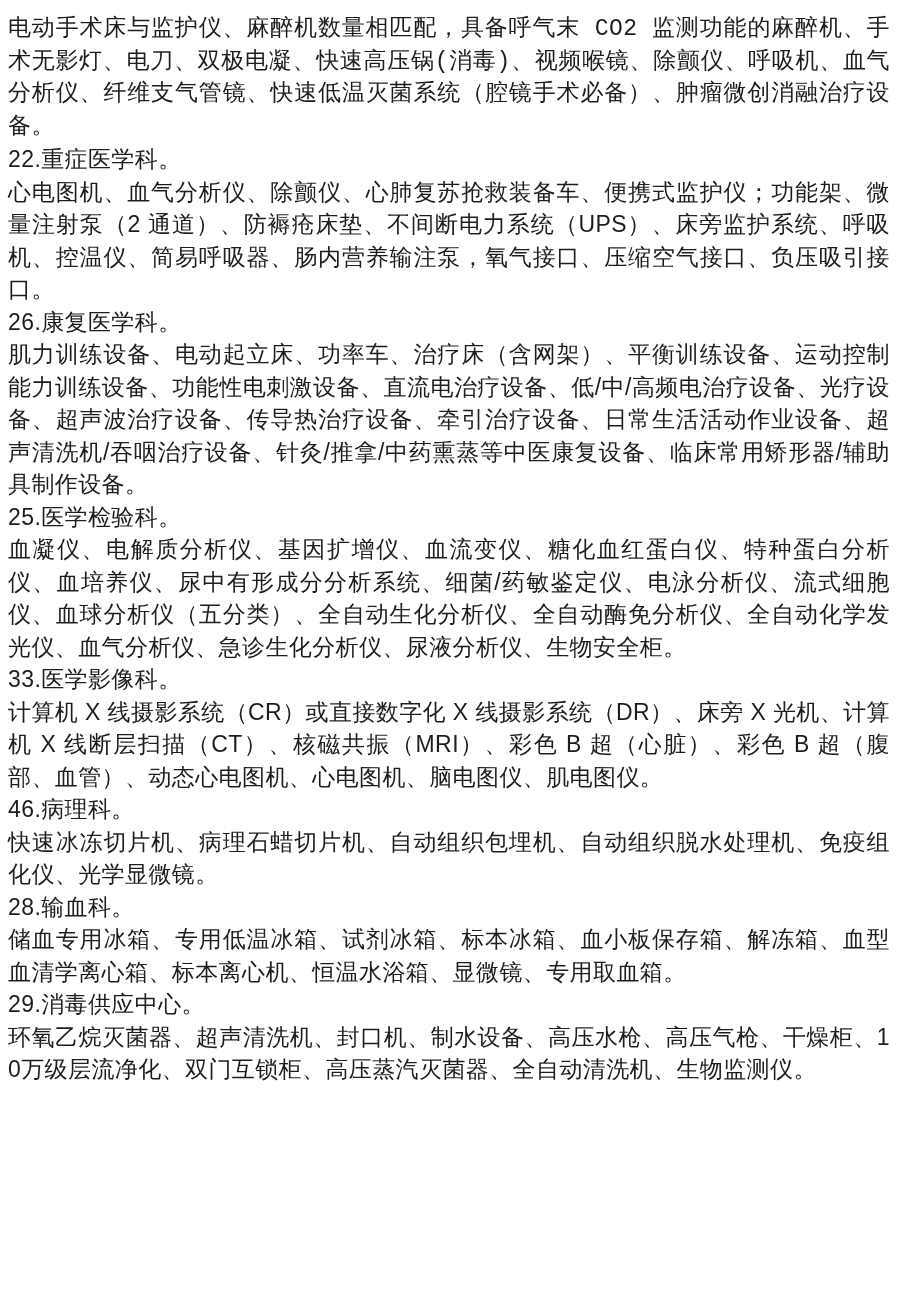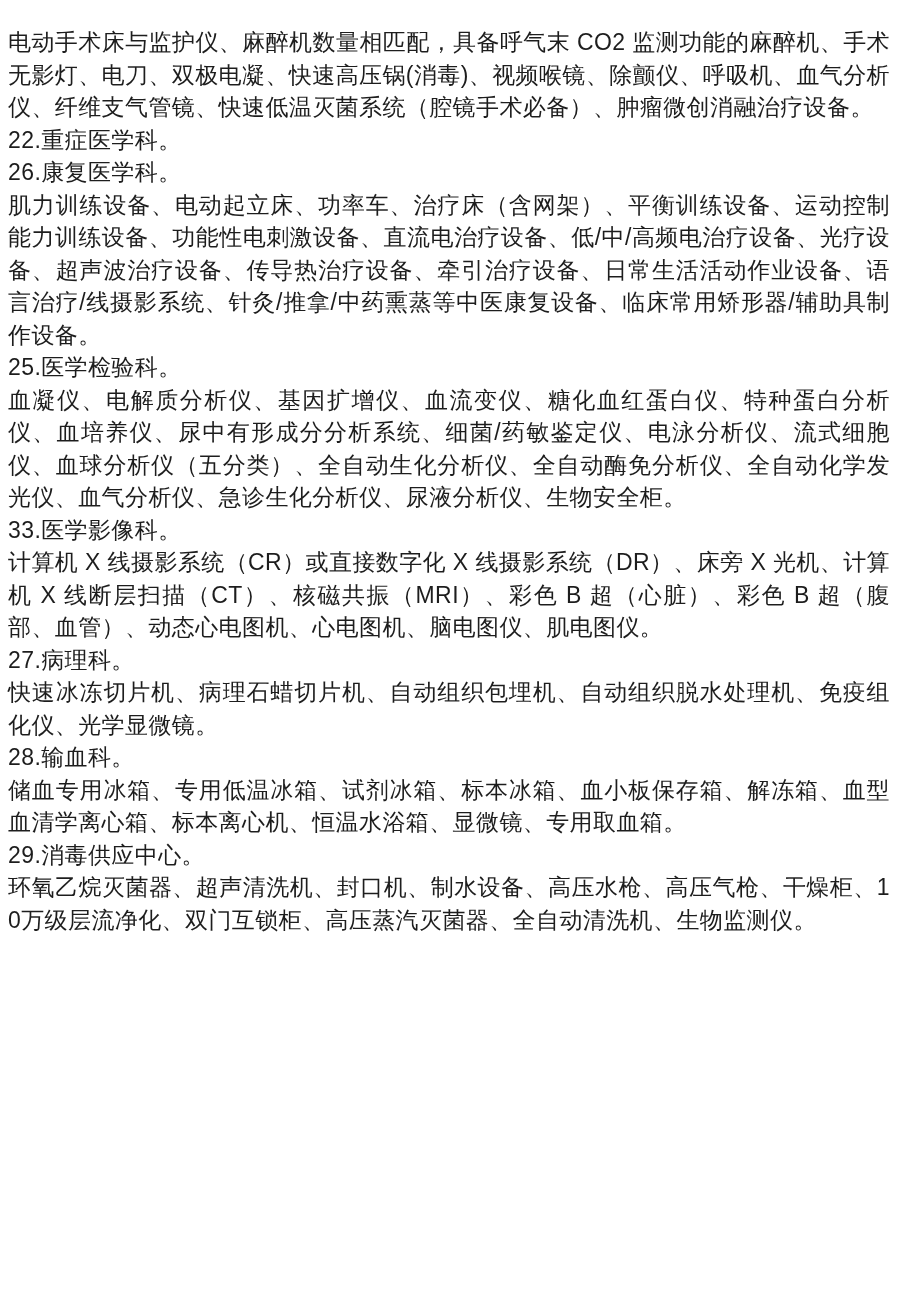--- a/index.html
+++ b/index.html
@@ -25,54 +25,56 @@
     letter-spacing: 0.4px;
     -webkit-font-smoothing: antialiased;
   }
   .page p {
     margin: 0;
     word-break: break-all;
   }
   .page > .block {
   }
   .page > .block:first-child {
-    margin-top: 16px;
+    margin-top: 3px;
+    font-family: Liberation Mono, monospace;
   }
 </style>
 </head>
 <body>
 
 <div class="page">
 
   <div class="block">
     <p>电动手术床与监护仪、麻醉机数量相匹配，具备呼气末 CO2 监测功能的麻醉机、手术无影灯、电刀、双极电凝、快速高压锅(消毒)、视频喉镜、除颤仪、呼吸机、血气分析仪、纤维支气管镜、快速低温灭菌系统（腔镜手术必备）、肿瘤微创消融治疗设备。</p>
   </div>
 
   <div class="block">
     <p>22.重症医学科。</p>
+    <p>心电图机、血气分析仪、除颤仪、心肺复苏抢救装备车、便携式监护仪；功能架、微量注射泵（2 通道）、防褥疮床垫、不间断电力系统（UPS）、床旁监护系统、呼吸机、控温仪、简易呼吸器、肠内营养输注泵，氧气接口、压缩空气接口、负压吸引接口。</p>
   </div>
 
   <div class="block">
     <p>26.康复医学科。</p>
-    <p>肌力训练设备、电动起立床、功率车、治疗床（含网架）、平衡训练设备、运动控制能力训练设备、功能性电刺激设备、直流电治疗设备、低/中/高频电治疗设备、光疗设备、超声波治疗设备、传导热治疗设备、牵引治疗设备、日常生活活动作业设备、语言治疗/线摄影系统、针灸/推拿/中药熏蒸等中医康复设备、临床常用矫形器/辅助具制作设备。</p>
+    <p>肌力训练设备、电动起立床、功率车、治疗床（含网架）、平衡训练设备、运动控制能力训练设备、功能性电刺激设备、直流电治疗设备、低/中/高频电治疗设备、光疗设备、超声波治疗设备、传导热治疗设备、牵引治疗设备、日常生活活动作业设备、超声清洗机/吞咽治疗设备、针灸/推拿/中药熏蒸等中医康复设备、临床常用矫形器/辅助具制作设备。</p>
   </div>
 
 
   <div class="block">
     <p>25.医学检验科。</p>
     <p>血凝仪、电解质分析仪、基因扩增仪、血流变仪、糖化血红蛋白仪、特种蛋白分析仪、血培养仪、尿中有形成分分析系统、细菌/药敏鉴定仪、电泳分析仪、流式细胞仪、血球分析仪（五分类）、全自动生化分析仪、全自动酶免分析仪、全自动化学发光仪、血气分析仪、急诊生化分析仪、尿液分析仪、生物安全柜。</p>
   </div>
 
   <div class="block">
     <p>33.医学影像科。</p>
     <p>计算机 X 线摄影系统（CR）或直接数字化 X 线摄影系统（DR）、床旁 X 光机、计算机 X 线断层扫描（CT）、核磁共振（MRI）、彩色 B 超（心脏）、彩色 B 超（腹部、血管）、动态心电图机、心电图机、脑电图仪、肌电图仪。</p>
   </div>
 
   <div class="block">
-    <p>27.病理科。</p>
+    <p>46.病理科。</p>
     <p>快速冰冻切片机、病理石蜡切片机、自动组织包埋机、自动组织脱水处理机、免疫组化仪、光学显微镜。</p>
   </div>
 
   <div class="block">
     <p>28.输血科。</p>
     <p>储血专用冰箱、专用低温冰箱、试剂冰箱、标本冰箱、血小板保存箱、解冻箱、血型血清学离心箱、标本离心机、恒温水浴箱、显微镜、专用取血箱。</p>
   </div>
 
   <div class="block">
     <p>29.消毒供应中心。</p>

